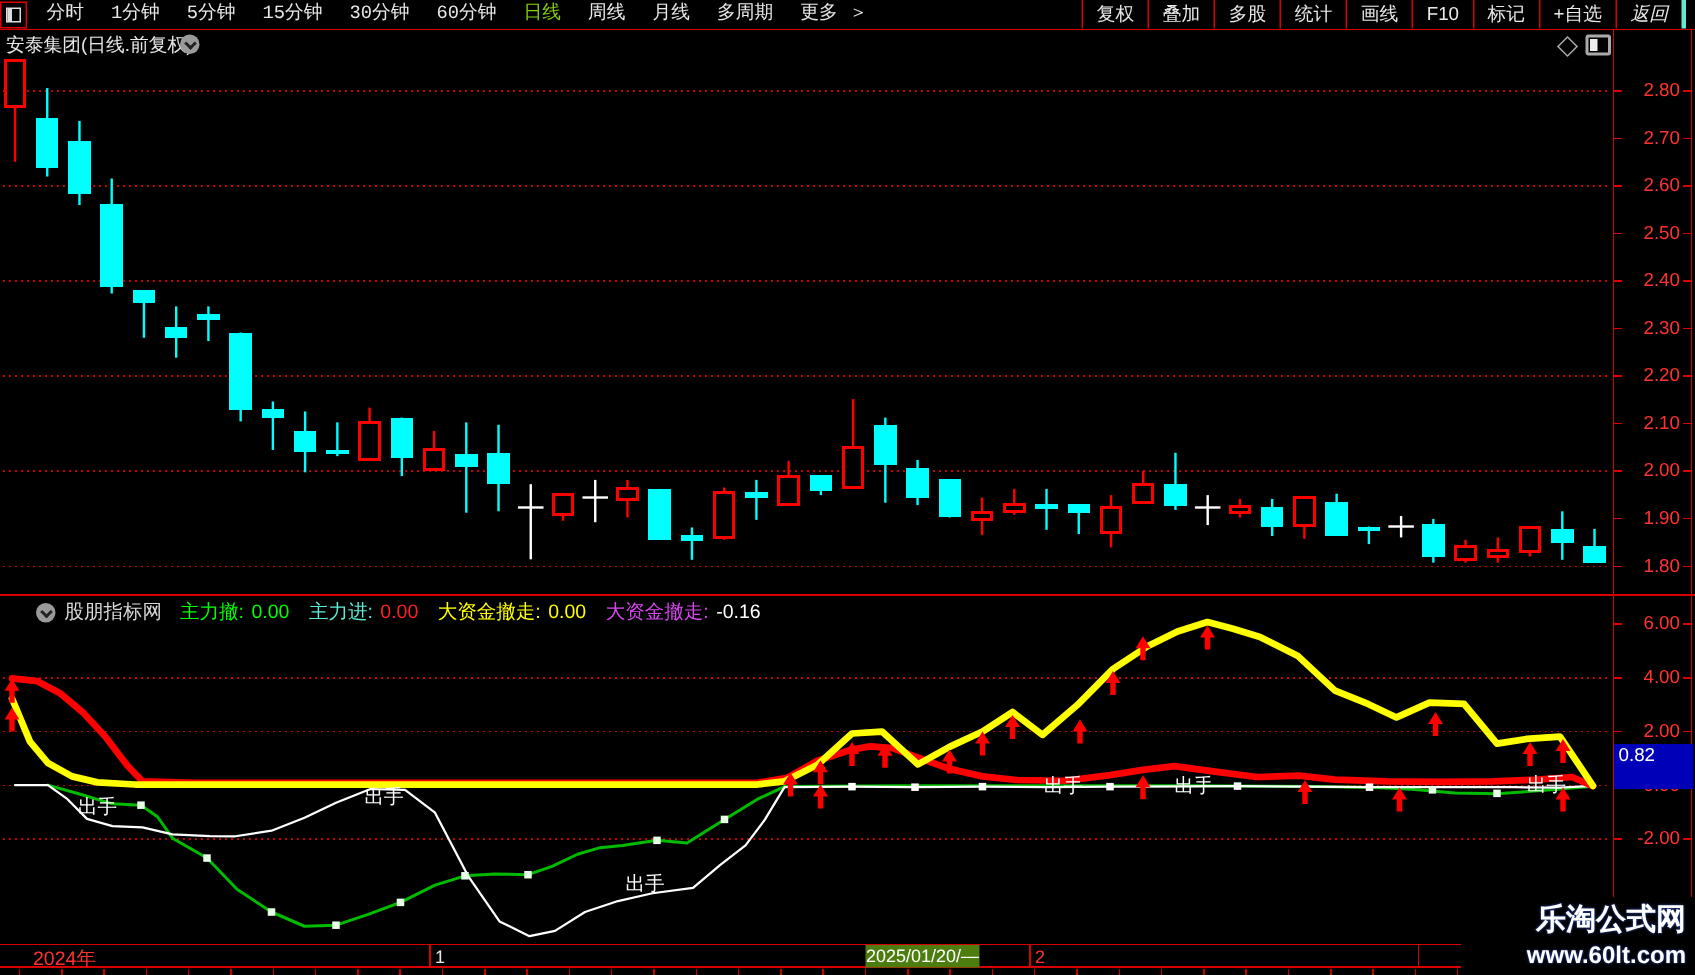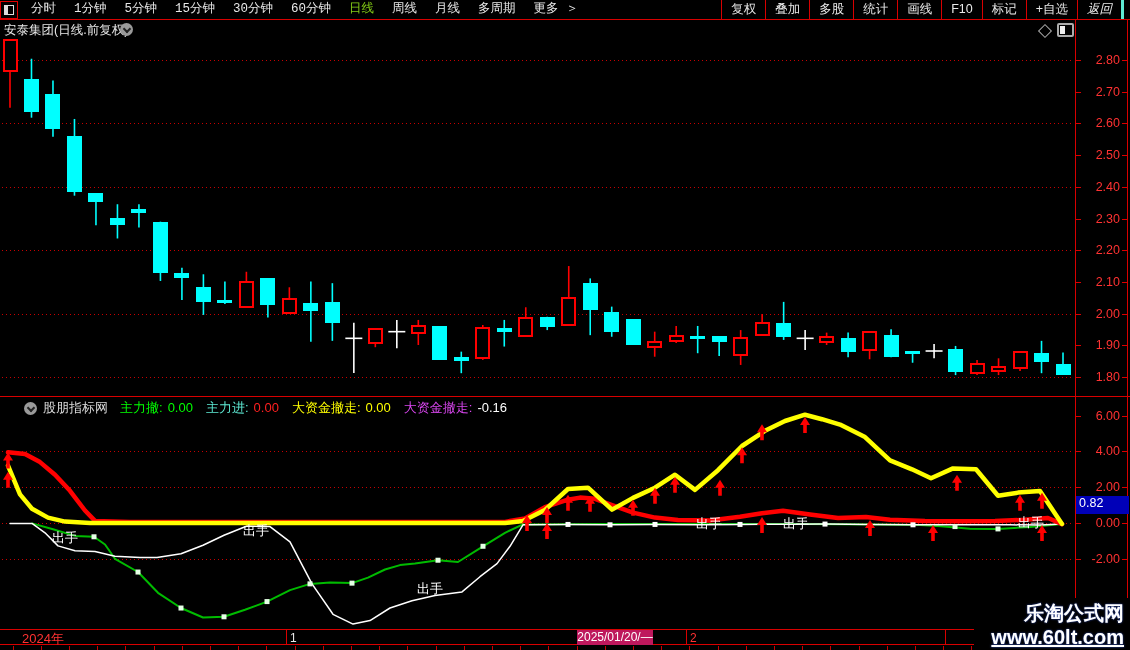--- a/index.html
+++ b/index.html
@@ -25,31 +25,31 @@
            transform:rotate(45deg);z-index:2;}
   .panelicon{position:absolute;left:1057px;top:23px;width:13px;height:10px;border:2px solid #aaa;
              border-radius:2px;z-index:2;}
   .panelicon span{position:absolute;left:1px;top:1px;width:5px;height:8px;background:#eee;}
   .subheader{position:absolute;left:0;top:399px;height:18px;z-index:2;display:flex;align-items:center;
              font-size:13px;color:#ccc;padding-left:20px;}
   .subheader .src{margin:0 12px 0 4px;color:#d8d8d8;}
   #ind-fields{display:flex;}
   #ind-fields .fld{margin-right:13px;white-space:nowrap;}
   #ind-fields .fld .v{margin-left:5px;}
-  .valbox{position:absolute;left:1076px;top:496px;width:50px;height:18px;background:#0000b8;
+  .valbox{position:absolute;left:1076px;top:496px;width:50px;height:30px;background:#0000b8;
           color:#fff;font-size:12.5px;line-height:14px;padding-left:3px;z-index:2;}
   .yearlbl{position:absolute;left:22px;top:630px;font-size:13px;color:#ff3232;z-index:2;}
   .m1{position:absolute;left:290px;top:631px;font-size:12px;color:#e8e8e8;z-index:2;}
   .m2{position:absolute;left:690px;top:631px;font-size:12px;color:#ff3232;z-index:2;}
-  .datebox{position:absolute;left:577px;top:630px;width:76px;height:15px;background:#be185d;color:#fff;
+  .datebox{position:absolute;left:577px;top:630px;width:76px;height:15px;background:#4d7c0f;color:#fff;
            font-size:12px;line-height:15px;text-align:center;z-index:2;}
   .watermark{position:absolute;right:0px;bottom:0px;width:156px;height:52px;background:#000;z-index:4;
              text-align:right;padding-right:6px;box-sizing:border-box;color:#fff;}
   .watermark .w1{font-size:20px;font-weight:bold;line-height:30px;text-shadow:0 0 2px #3050c0;}
-  .watermark .w2{font-size:20px;font-weight:bold;line-height:19px;text-shadow:0 0 2px #3050c0;text-decoration:underline;}
+  .watermark .w2{font-size:16px;font-weight:bold;line-height:19px;text-shadow:0 0 2px #3050c0;}
 </style>
 </head>
 <body>
 
 <div class="screen">
   <svg id="chart" width="1130" height="650">
       <line x1="2" y1="60.5" x2="1074" y2="60.5" stroke="#c80000" stroke-width="1" stroke-dasharray="1 3" shape-rendering="crispEdges"></line>
       <line x1="2" y1="123.89999999999992" x2="1074" y2="123.89999999999992" stroke="#c80000" stroke-width="1" stroke-dasharray="1 3" shape-rendering="crispEdges"></line>
       <line x1="2" y1="187.29999999999995" x2="1074" y2="187.29999999999995" stroke="#c80000" stroke-width="1" stroke-dasharray="1 3" shape-rendering="crispEdges"></line>
       <line x1="2" y1="250.69999999999987" x2="1074" y2="250.69999999999987" stroke="#c80000" stroke-width="1" stroke-dasharray="1 3" shape-rendering="crispEdges"></line>

